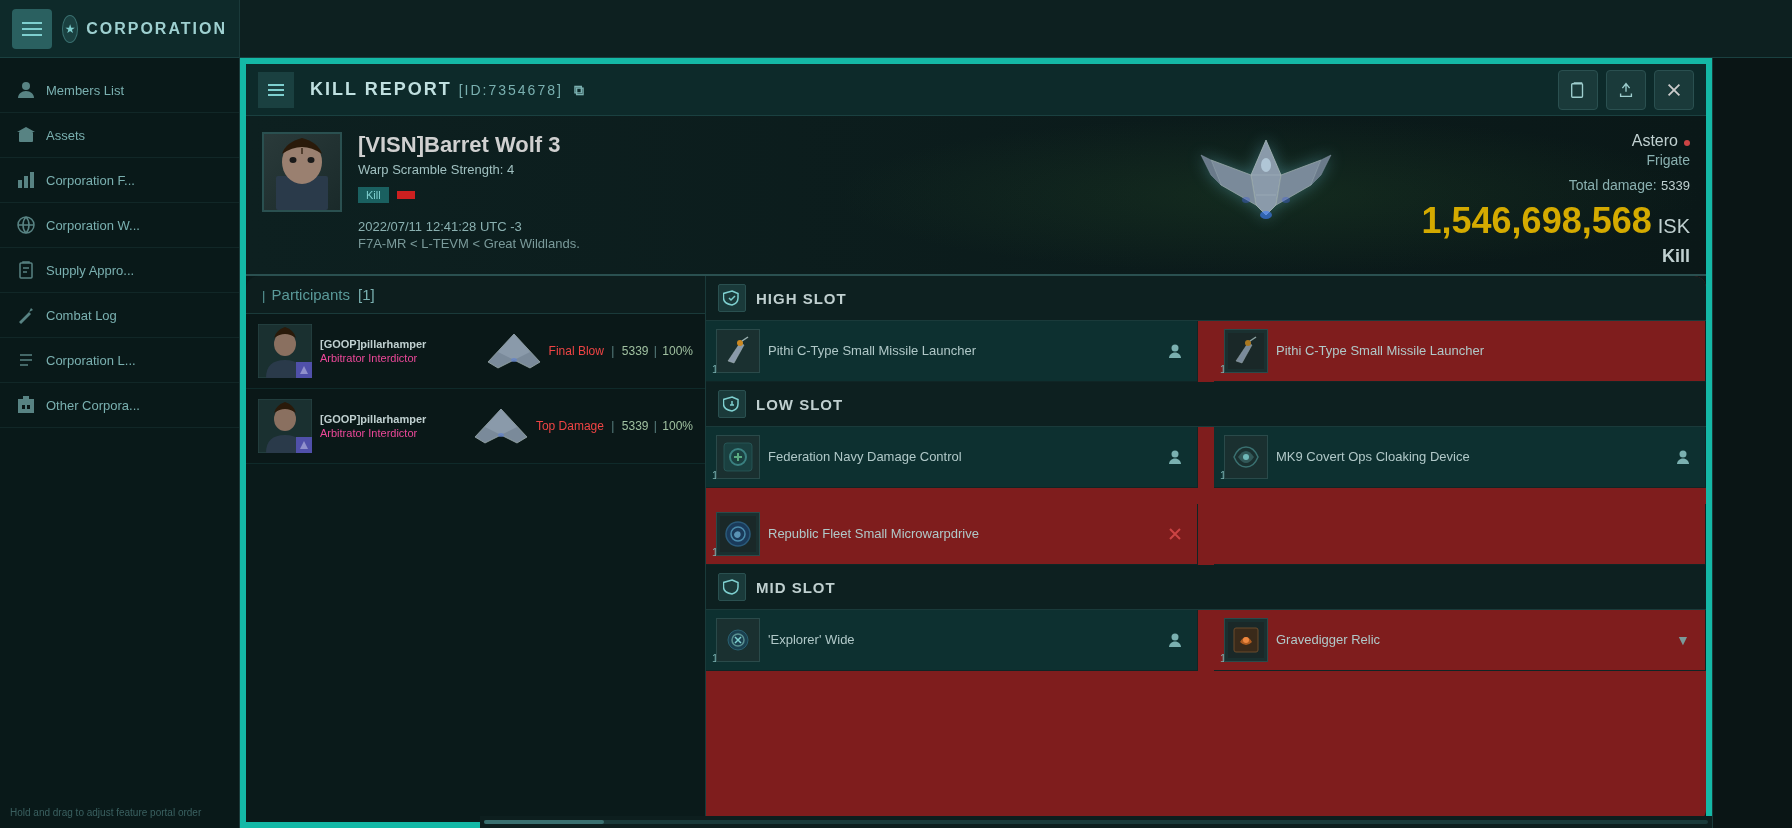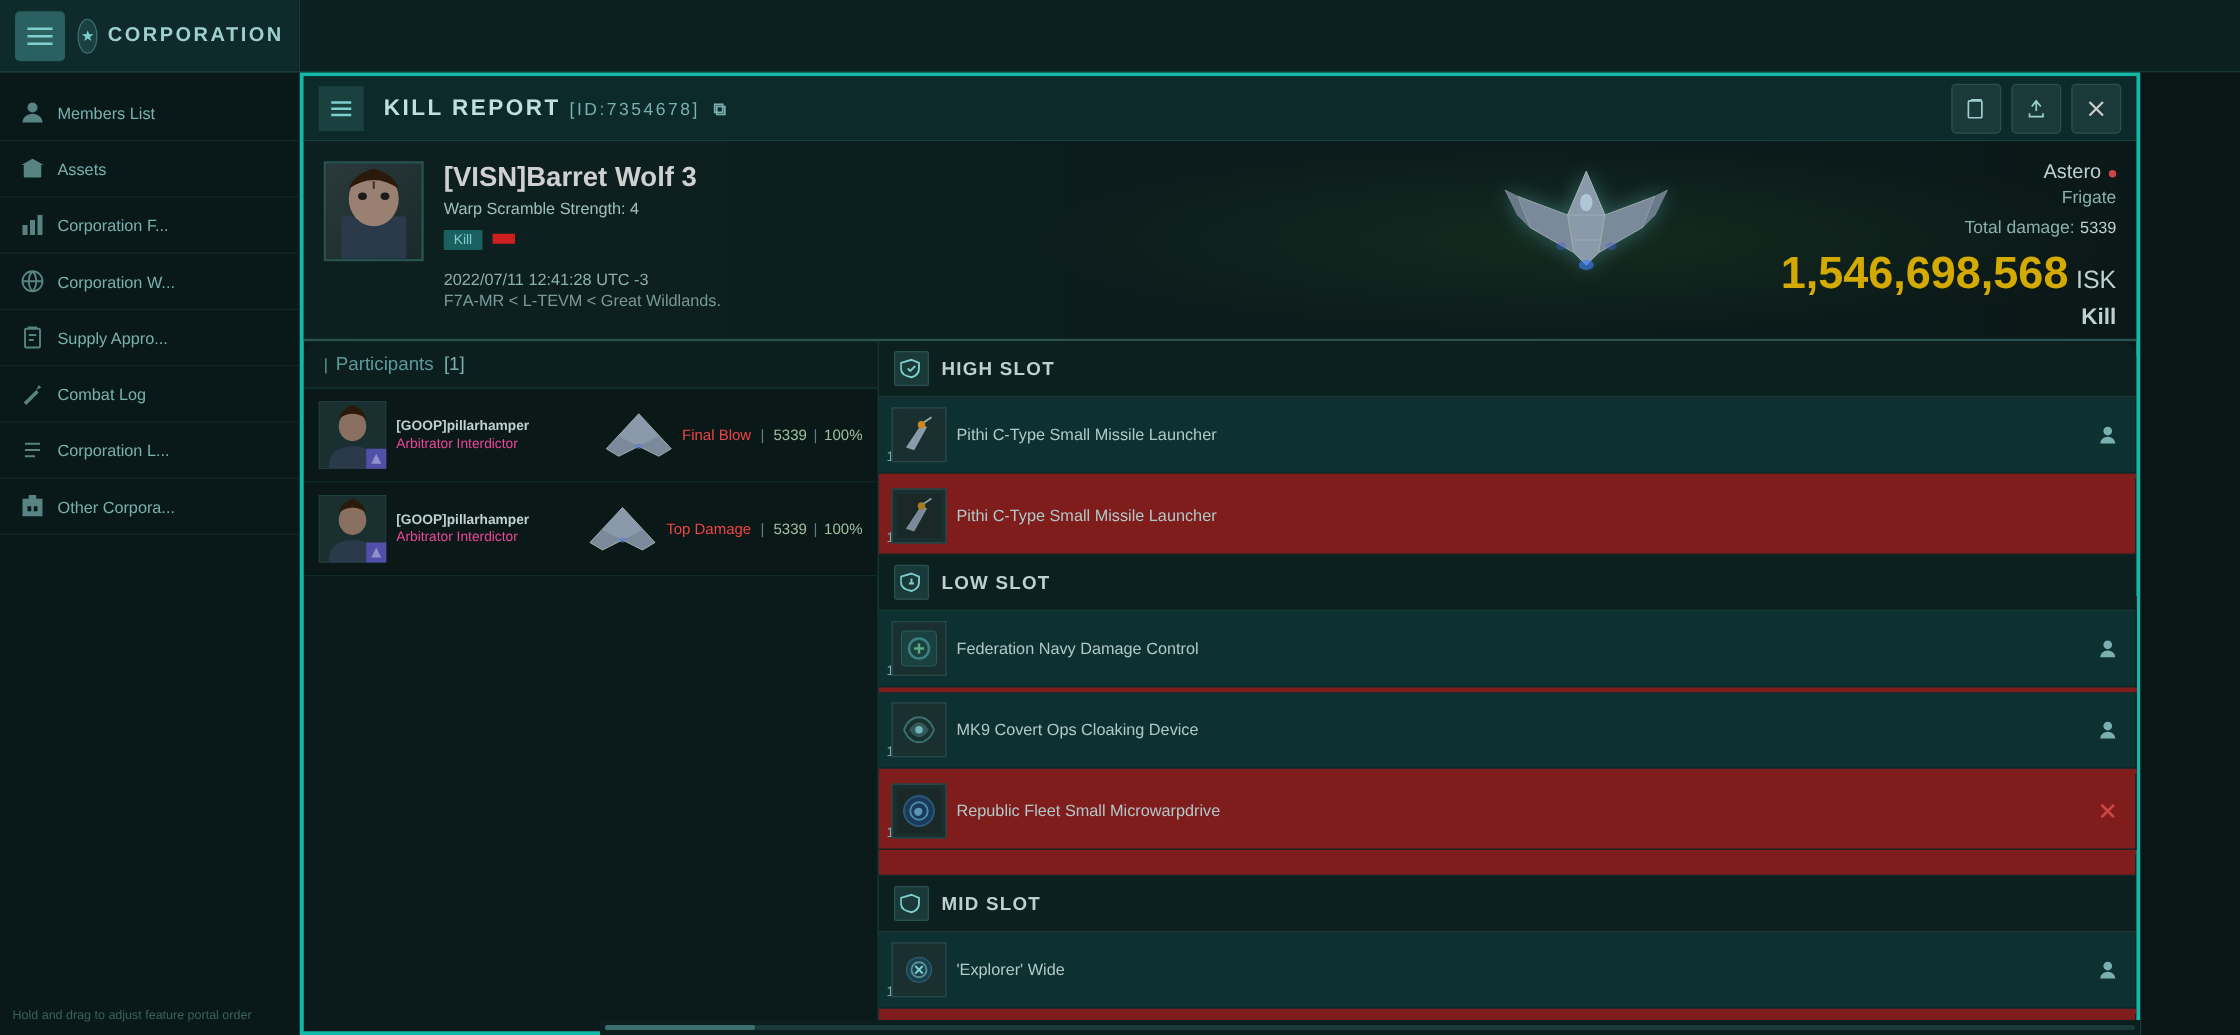--- a/index.html
+++ b/index.html
@@ -126,21 +126,21 @@
     }
 
     
     .kill-report-modal {
       position: absolute;
       top: 58px;
       left: 0;
       right: 80px;
       bottom: 0;
       background: #0a1a1a;
-      border: 3px solid #14b8a6;
+      border: 6px solid #14b8a6;
       display: flex;
       flex-direction: column;
     }
 
     
     .modal-header {
       display: flex;
       align-items: center;
       background: #0d2a2a;
       border-bottom: 1px solid #1a4040;
@@ -448,22 +448,22 @@
     .slot-name {
       color: #c0d0d0;
       font-size: 15px;
       font-weight: bold;
       text-transform: uppercase;
       letter-spacing: 1px;
     }
 
     .equipment-grid {
       display: grid;
-      grid-template-columns: 1fr;
-      gap: 4px;
+      grid-template-columns: 1fr 1fr;
+      gap: 16px;
     }
 
     .equipment-item {
       display: flex;
       align-items: center;
       padding: 8px 10px;
       border-bottom: 1px solid #0f2525;
       border-right: 1px solid #0f2525;
       cursor: pointer;
       position: relative;

